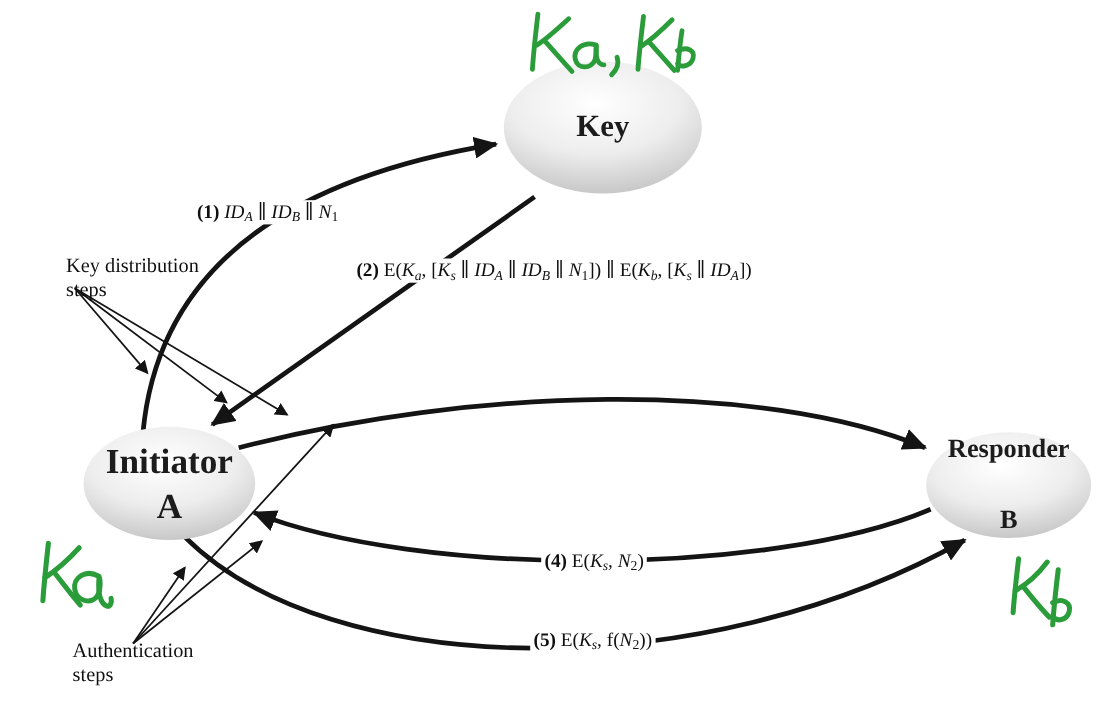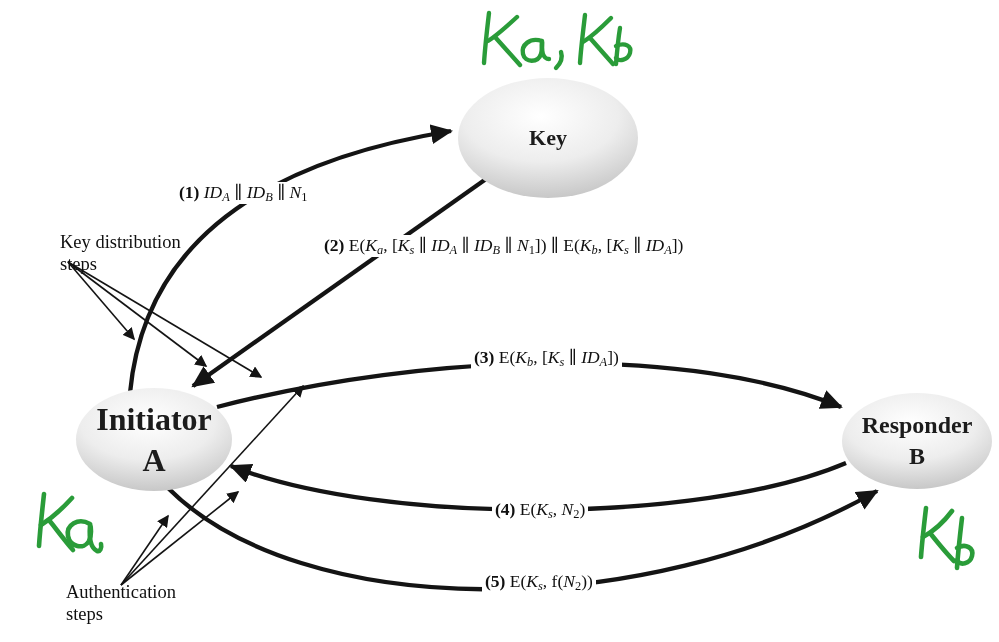--- a/index.html
+++ b/index.html
@@ -10,23 +10,23 @@
        padding:0 3px;white-space:nowrap;line-height:1.15;text-align:center;}
   .seg-b{font-weight:bold;}
   .seg-r{}
   .seg-i{font-style:italic;}
   .seg-si{font-style:italic;font-size:71%;vertical-align:-22%;}
   .seg-sr{font-size:71%;vertical-align:-22%;}
   .side{position:absolute;z-index:2;font-size:18.5px;color:#101010;line-height:1.18;white-space:nowrap;}
   .node{position:absolute;z-index:3;border-radius:50%;display:flex;flex-direction:column;
         align-items:center;justify-content:center;text-align:center;color:#1c1c1c;font-weight:bold;
         background:radial-gradient(120% 105% at 46% 32%, #ffffff 0%, #ededed 36%, #c6c6c6 66%, #8f8f8f 96%);}
-  .node-kdc{left:458px;top:78px;width:180px;height:120px;font-size:22px;line-height:1.22;font-family:Liberation Serif, serif;}
+  .node-kdc{left:458px;top:56px;width:180px;height:120px;font-size:28px;line-height:1.22;font-family:Liberation Serif, serif;}
   .node-a{left:76px;top:388px;width:156px;height:103px;font-size:32px;line-height:1.28;}
-  .node-b{left:842px;top:393px;width:150px;height:96px;font-size:24px;line-height:1.28;}
+  .node-b{left:842px;top:393px;width:150px;height:96px;font-size:24px;line-height:1.28;justify-content:space-between;}
   svg.hand{position:absolute;z-index:4;overflow:visible;}
   svg.hand path{fill:none;stroke-linecap:round;stroke-linejoin:round;}
 </style>
 </head>
 <body>
 
 <div class="stage">
 
   <svg class="arrows" width="999" height="642" viewBox="0 0 999 642">
     <defs>
@@ -51,21 +51,20 @@
       <path d="M 68,262 L 206,366" marker-end="url(#mSmall)"></path>
       <path d="M 68,262 L 261,377" marker-end="url(#mSmall)"></path>
       <path d="M 121,585 L 168,516" marker-end="url(#mSmall)"></path>
       <path d="M 121,585 L 238,492" marker-end="url(#mSmall)"></path>
       <path d="M 121,585 L 303,386" marker-end="url(#mSmall)"></path>
     </g>
   </svg>
 
   <div class="msg" style="left:176px;top:182px;"><span class="seg-b">(1) </span><span class="seg-i">ID</span><span class="seg-si">A</span><span class="seg-r"> ∥ </span><span class="seg-i">ID</span><span class="seg-si">B</span><span class="seg-r"> ∥ </span><span class="seg-i">N</span><span class="seg-sr">1</span></div>
   <div class="msg" style="left:321px;top:235px;"><span class="seg-b">(2) </span><span class="seg-r">E(</span><span class="seg-i">K</span><span class="seg-si">a</span><span class="seg-r">, [</span><span class="seg-i">K</span><span class="seg-si">s</span><span class="seg-r"> ∥ </span><span class="seg-i">ID</span><span class="seg-si">A</span><span class="seg-r"> ∥ </span><span class="seg-i">ID</span><span class="seg-si">B</span><span class="seg-r"> ∥ </span><span class="seg-i">N</span><span class="seg-sr">1</span><span class="seg-r">]) ∥ E(</span><span class="seg-i">K</span><span class="seg-si">b</span><span class="seg-r">, [</span><span class="seg-i">K</span><span class="seg-si">s</span><span class="seg-r"> ∥ </span><span class="seg-i">ID</span><span class="seg-si">A</span><span class="seg-r">])</span></div>
-  <div class="msg" style="left:471px;top:347px;"><span class="seg-b">(3) </span><span class="seg-r">E(</span><span class="seg-i">K</span><span class="seg-si">b</span><span class="seg-r">, [</span><span class="seg-i">K</span><span class="seg-si">s</span><span class="seg-r"> ∥ </span><span class="seg-i">ID</span><span class="seg-si">A</span><span class="seg-r">])</span></div>
   <div class="msg" style="left:492px;top:499px;"><span class="seg-b">(4) </span><span class="seg-r">E(</span><span class="seg-i">K</span><span class="seg-si">s</span><span class="seg-r">, </span><span class="seg-i">N</span><span class="seg-sr">2</span><span class="seg-r">)</span></div>
   <div class="msg" style="left:482px;top:571px;"><span class="seg-b">(5) </span><span class="seg-r">E(</span><span class="seg-i">K</span><span class="seg-si">s</span><span class="seg-r">, f(</span><span class="seg-i">N</span><span class="seg-sr">2</span><span class="seg-r">))</span></div>
 
   <div class="side" style="left:12px;top:232px;margin-left:48px;">
     <div>Key distribution</div>
     <div>steps</div>
   </div>
   <div class="side" style="left:66px;top:582px;">
     <div>Authentication</div>
     <div>steps</div>

